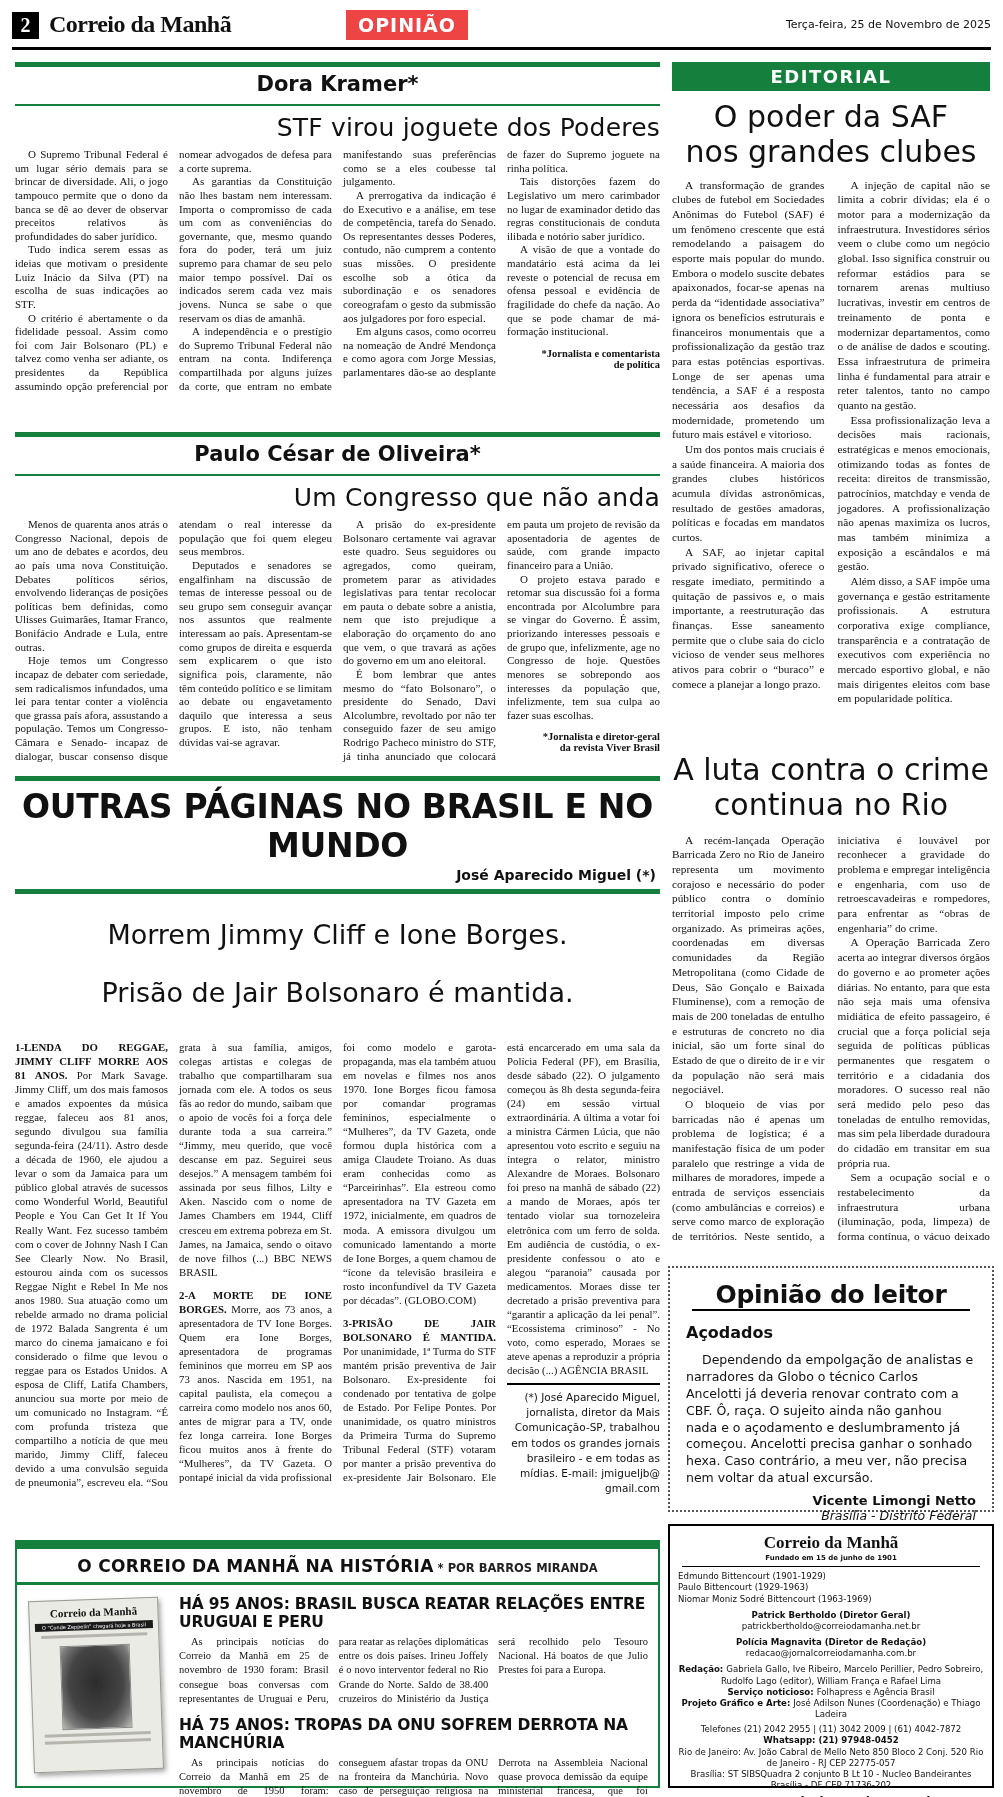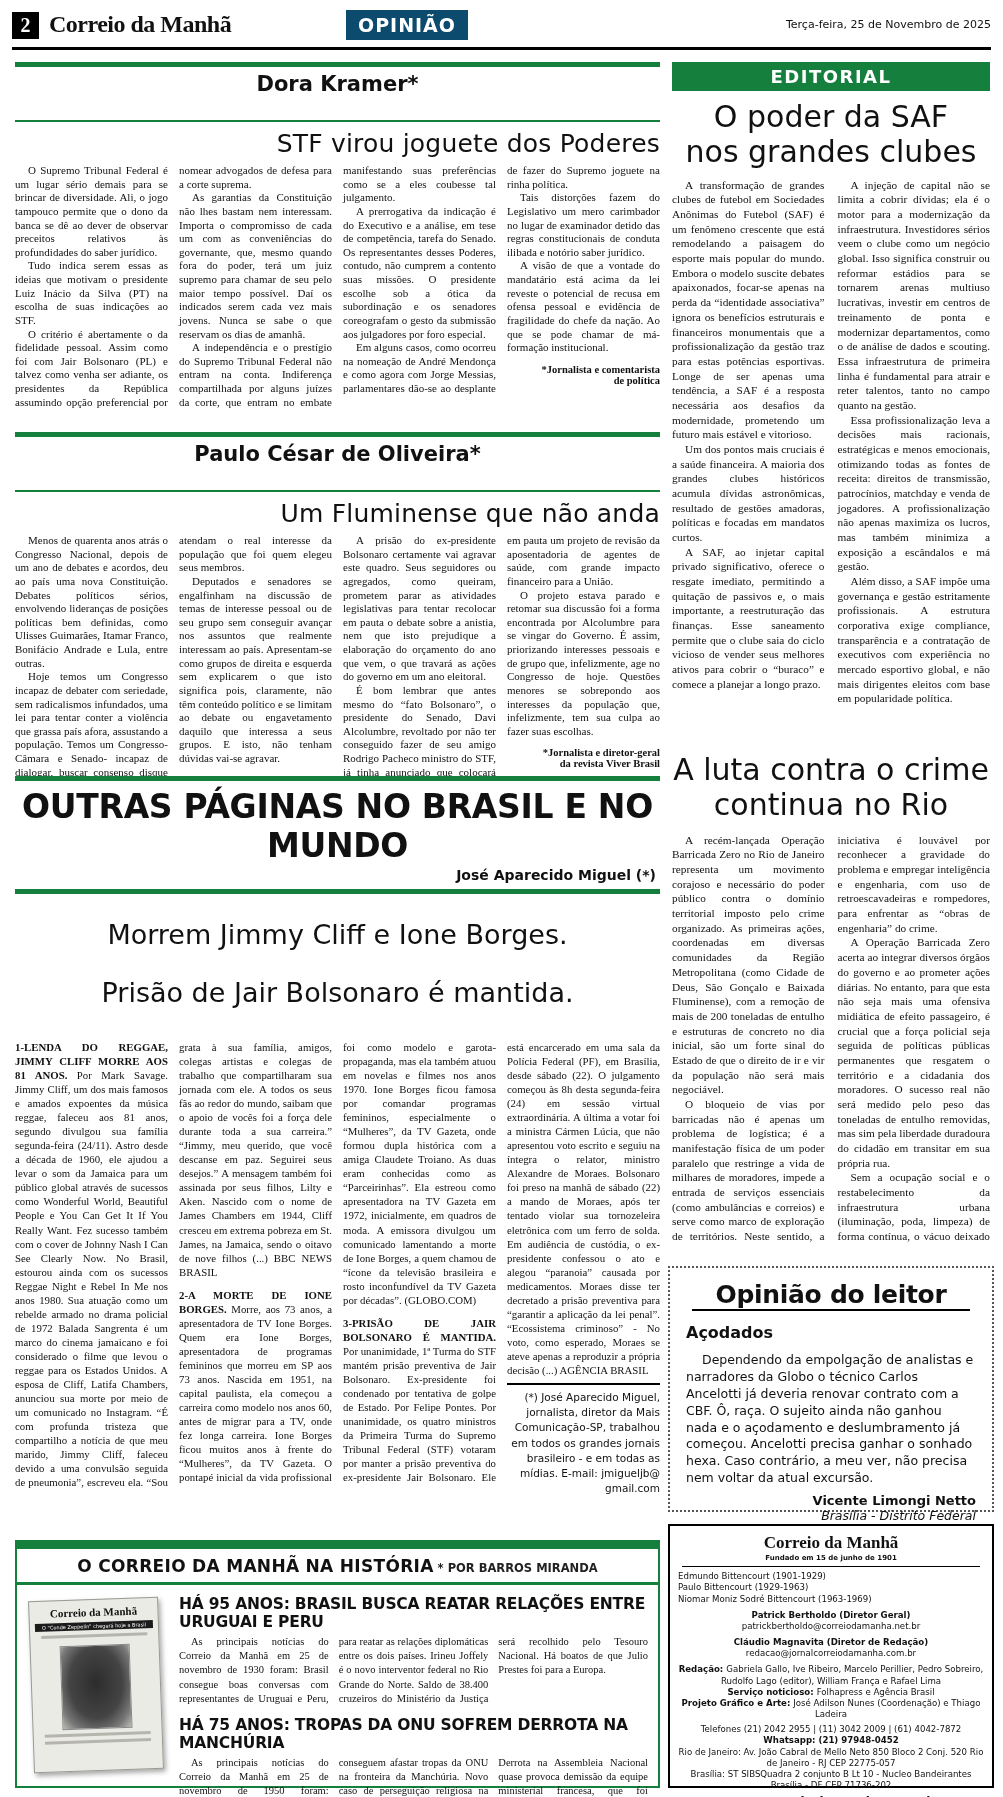--- a/index.html
+++ b/index.html
@@ -15,33 +15,33 @@
   #page-number-box {
     position:absolute; left:0; top:2px; width:27px; height:27px; background:#000;
     color:#fff; font-family:"Liberation Serif",serif; font-weight:bold; font-size:20px;
     display:flex; align-items:center; justify-content:center;
   }
   #nameplate {
     position:absolute; left:37px; top:1px; font-family:"Liberation Serif",serif;
     font-weight:bold; font-size:24px; letter-spacing:-.5px;
   }
   #section-box {
-    position:absolute; left:334px; top:0; width:122px; height:30px; background:#0c4a6e;
+    position:absolute; left:334px; top:0; width:122px; height:30px; background:#ef4444;
     color:#fff; font-family:"DejaVu Sans",sans-serif; font-weight:bold; font-size:19px;
     display:flex; align-items:center; justify-content:center; letter-spacing:1px;
   }
   #edition-date { position:absolute; right:0; top:8px; font-family:"DejaVu Sans",sans-serif; font-size:11px; }
   #header-rule { position:absolute; left:12px; top:47px; width:979px; height:3px; background:#000; }
 
   
   .green-bar { height:5px; background:#157f3d; }
   .green-rule { height:2px; background:#157f3d; }
   .author-line {
     text-align:center; font-family:"DejaVu Sans",sans-serif; font-weight:bold;
-    font-size:21px; padding:5px 0 24px;
+    font-size:21px; padding:5px 0 8px;
   }
   .art-headline {
     text-align:right; font-family:"DejaVu Sans",sans-serif; font-size:25px;
     font-weight:500; padding:7px 0 6px; letter-spacing:.2px;
   }
   .cols-4 { column-count:4; column-gap:11px; }
   .cols-3 { column-count:3; column-gap:10px; }
   .cols-2 { column-count:2; column-gap:13px; }
   .body-text { text-align:justify; overflow:hidden; }
   .body-text p { font-size:11px; line-height:1.24; text-indent:13px; margin:0; }
@@ -190,21 +190,21 @@
         </div>
       <div class="sig">*Jornalista e comentarista
 de política</div>
     </div>
   </div>
 
   <div id="art-congresso">
     <div class="green-bar"></div>
     <div class="author-line">Paulo César de Oliveira*</div>
     <div class="green-rule"></div>
-    <div class="art-headline">Um Fluminense que não anda</div>
+    <div class="art-headline">Um Congresso que não anda</div>
     <div class="body-text cols-4">
       <div>
           <p>Menos de quarenta anos atrás o Congresso Nacional, depois de um ano de debates e acordos, deu ao país uma nova Constituição. Debates políticos sérios, envolvendo lideranças de posições políticas bem definidas, como Ulisses Guimarães, Itamar Franco, Bonifácio Andrade e Lula, entre outras.</p>
           <p>Hoje temos um Congresso incapaz de debater com seriedade, sem radicalismos infundados, uma lei para tentar conter a violência que grassa país afora, assustando a população. Temos um Congresso- Câmara e Senado- incapaz de dialogar, buscar consenso disque atendam o real interesse da população que foi quem elegeu seus membros.</p>
           <p>Deputados e senadores se engalfinham na discussão de temas de interesse pessoal ou de seu grupo sem conseguir avançar nos assuntos que realmente interessam ao país. Apresentam-se como grupos de direita e esquerda sem explicarem o que isto significa pois, claramente, não têm conteúdo político e se limitam ao debate ou engavetamento daquilo que interessa a seus grupos. E isto, não tenham dúvidas vai-se agravar.</p>
           <p>A prisão do ex-presidente Bolsonaro certamente vai agravar este quadro. Seus seguidores ou agregados, como queiram, prometem parar as atividades legislativas para tentar recolocar em pauta o debate sobre a anistia, nem que isto prejudique a elaboração do orçamento do ano que vem, o que travará as ações do governo em um ano eleitoral.</p>
           <p>É bom lembrar que antes mesmo do “fato Bolsonaro”, o presidente do Senado, Davi Alcolumbre, revoltado por não ter conseguido fazer de seu amigo Rodrigo Pacheco ministro do STF, já tinha anunciado que colocará em pauta um projeto de revisão da aposentadoria de agentes de saúde, com grande impacto financeiro para a União.</p>
           <p>O projeto estava parado e retomar sua discussão foi a forma encontrada por Alcolumbre para se vingar do Governo. É assim, priorizando interesses pessoais e de grupo que, infelizmente, age no Congresso de hoje. Questões menores se sobrepondo aos interesses da população que, infelizmente, tem sua culpa ao fazer suas escolhas.</p>
         </div>
       <div class="sig">*Jornalista e diretor-geral
@@ -300,21 +300,21 @@
     <div id="mh-founders">
         <p>Edmundo Bittencourt (1901-1929)</p>
         <p>Paulo Bittencourt (1929-1963)</p>
         <p>Niomar Moniz Sodré Bittencourt (1963-1969)</p>
       </div>
     <div class="mh-block">
       <div class="mh-name">Patrick Bertholdo (Diretor Geral)</div>
       <div>patrickbertholdo@correiodamanha.net.br</div>
     </div>
     <div class="mh-block">
-      <div class="mh-name">Cláudio Magnavita (Diretor de Redação)</div>
+      <div class="mh-name">Polícia Magnavita (Diretor de Redação)</div>
       <div>redacao@jornalcorreiodamanha.com.br</div>
     </div>
     <div id="mh-staff">
         <p><b>Redação: </b>Gabriela Gallo, Ive Ribeiro, Marcelo Perillier, Pedro Sobreiro, Rudolfo Lago (editor), William França e Rafael Lima</p>
         <p><b>Serviço noticioso: </b>Folhapress e Agência Brasil</p>
         <p><b>Projeto Gráfico e Arte: </b>José Adilson Nunes (Coordenação) e Thiago Ladeira</p>
       </div>
     <div>Telefones (21) 2042 2955 | (11) 3042 2009 | (61) 4042-7872</div>
     <div style="font-weight:bold">Whatsapp: (21) 97948-0452</div>
     <div>Rio de Janeiro: Av. João Cabral de Mello Neto 850 Bloco 2 Conj. 520 Rio de Janeiro - RJ CEP 22775-057</div>

